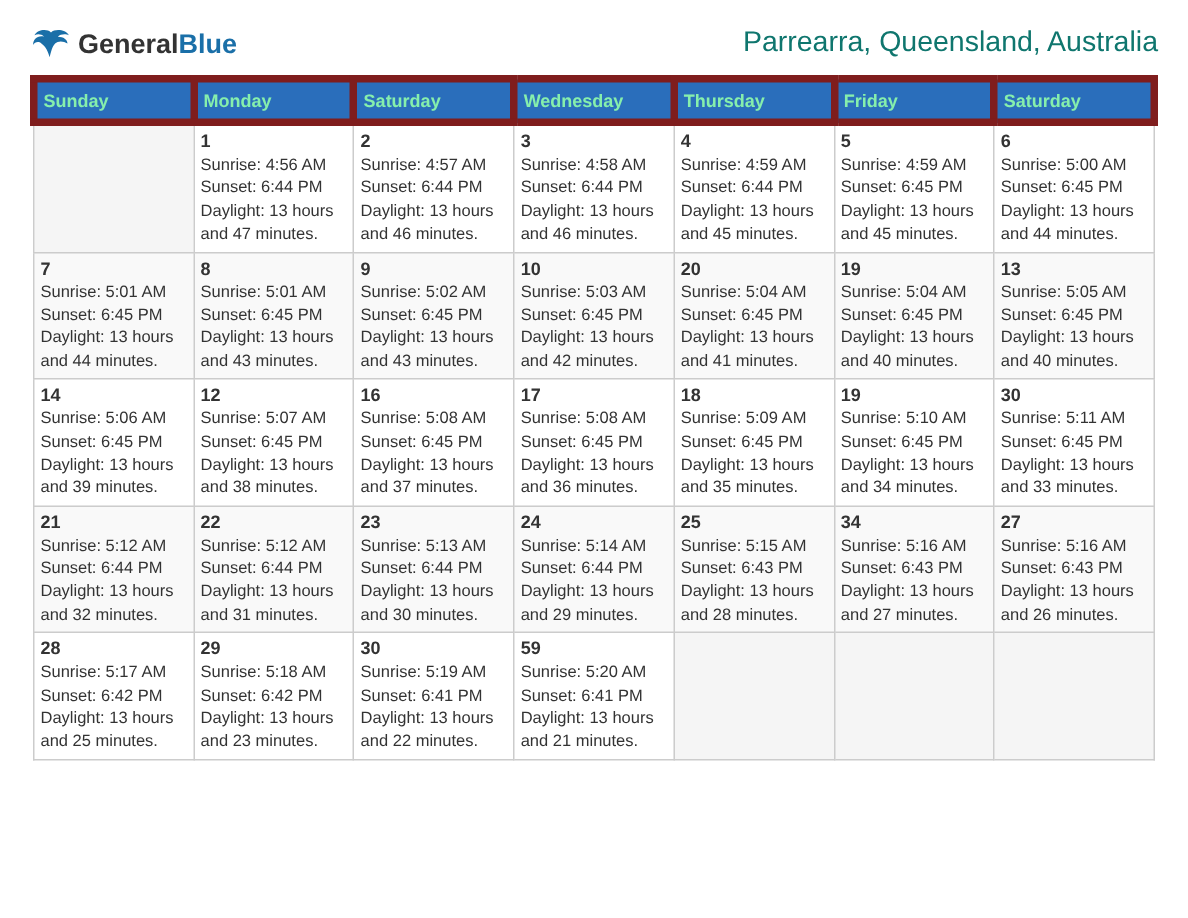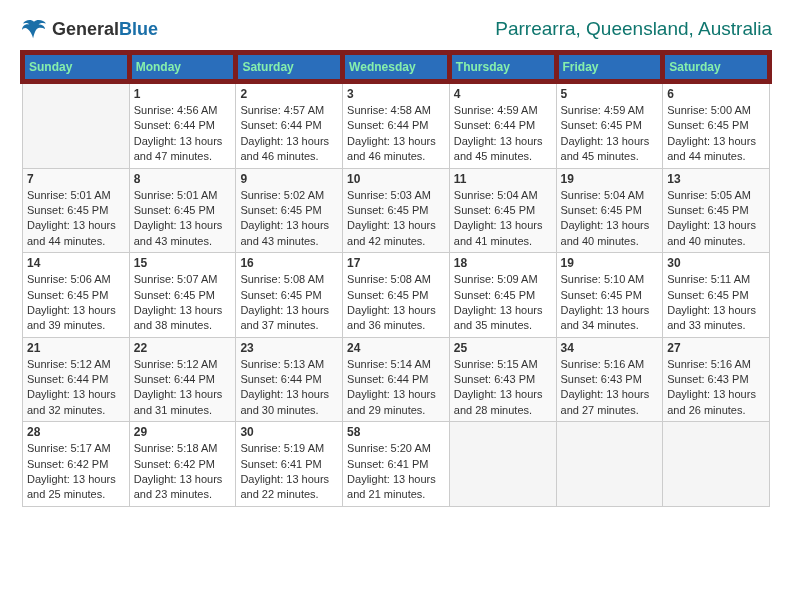--- a/index.html
+++ b/index.html
@@ -161,39 +161,39 @@
           </td>
           <td>
             <span class="day-number">9</span>
             <div class="day-info">Sunrise: 5:02 AM<br>Sunset: 6:45 PM<br>Daylight: 13 hours and 43 minutes.</div>
           </td>
           <td>
             <span class="day-number">10</span>
             <div class="day-info">Sunrise: 5:03 AM<br>Sunset: 6:45 PM<br>Daylight: 13 hours and 42 minutes.</div>
           </td>
           <td>
-            <span class="day-number">11</span>
+            <span class="day-number">20</span>
             <div class="day-info">Sunrise: 5:04 AM<br>Sunset: 6:45 PM<br>Daylight: 13 hours and 41 minutes.</div>
           </td>
           <td>
             <span class="day-number">19</span>
             <div class="day-info">Sunrise: 5:04 AM<br>Sunset: 6:45 PM<br>Daylight: 13 hours and 40 minutes.</div>
           </td>
           <td>
             <span class="day-number">13</span>
             <div class="day-info">Sunrise: 5:05 AM<br>Sunset: 6:45 PM<br>Daylight: 13 hours and 40 minutes.</div>
           </td>
         </tr>
         <tr>
           <td>
             <span class="day-number">14</span>
             <div class="day-info">Sunrise: 5:06 AM<br>Sunset: 6:45 PM<br>Daylight: 13 hours and 39 minutes.</div>
           </td>
           <td>
-            <span class="day-number">15</span>
+            <span class="day-number">12</span>
             <div class="day-info">Sunrise: 5:07 AM<br>Sunset: 6:45 PM<br>Daylight: 13 hours and 38 minutes.</div>
           </td>
           <td>
             <span class="day-number">16</span>
             <div class="day-info">Sunrise: 5:08 AM<br>Sunset: 6:45 PM<br>Daylight: 13 hours and 37 minutes.</div>
           </td>
           <td>
             <span class="day-number">17</span>
             <div class="day-info">Sunrise: 5:08 AM<br>Sunset: 6:45 PM<br>Daylight: 13 hours and 36 minutes.</div>
           </td>
@@ -247,21 +247,21 @@
           </td>
           <td>
             <span class="day-number">29</span>
             <div class="day-info">Sunrise: 5:18 AM<br>Sunset: 6:42 PM<br>Daylight: 13 hours and 23 minutes.</div>
           </td>
           <td>
             <span class="day-number">30</span>
             <div class="day-info">Sunrise: 5:19 AM<br>Sunset: 6:41 PM<br>Daylight: 13 hours and 22 minutes.</div>
           </td>
           <td>
-            <span class="day-number">58</span>
+            <span class="day-number">59</span>
             <div class="day-info">Sunrise: 5:20 AM<br>Sunset: 6:41 PM<br>Daylight: 13 hours and 21 minutes.</div>
           </td>
           <td class="empty"></td>
           <td class="empty"></td>
           <td class="empty"></td>
         </tr>
       </tbody>
   </table>
 </div>
 

